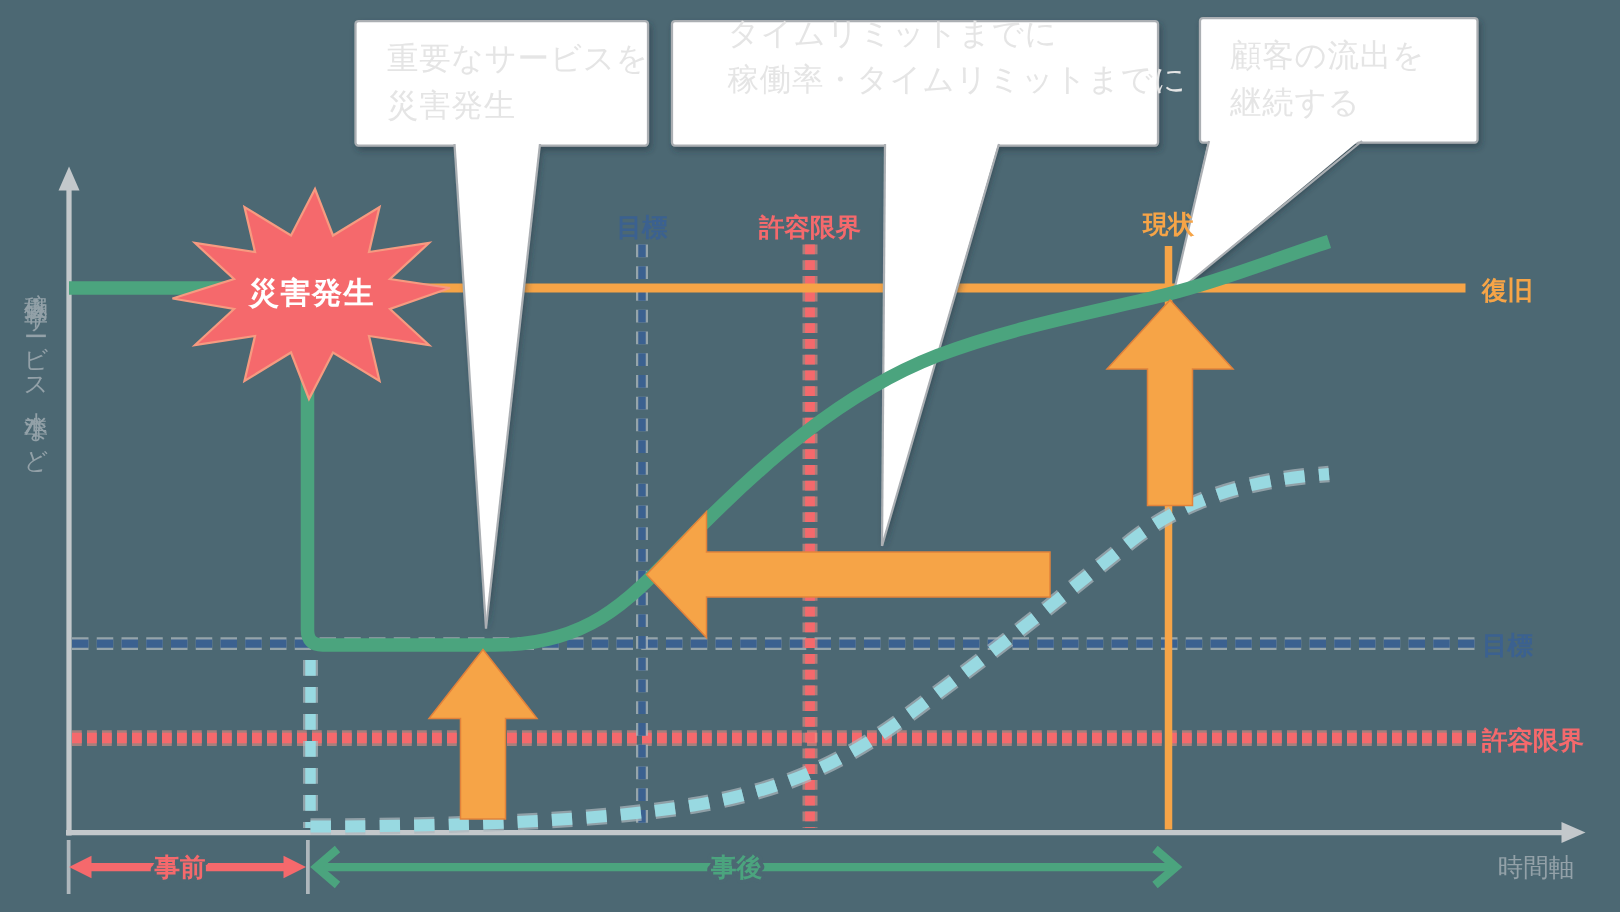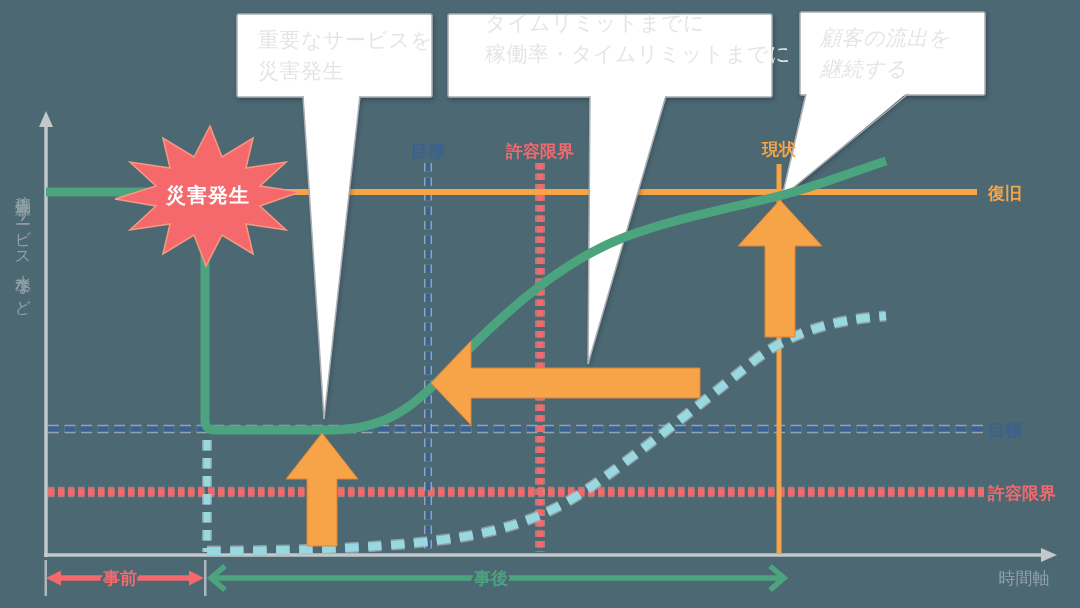--- a/index.html
+++ b/index.html
@@ -131,18 +131,18 @@
 <div class="callout-text" style="left:258px;top:24px;">
   <div>重要なサービスを</div>
   <div>災害発生</div>
 </div>
 
 <div class="callout-text" style="left:468px;top:7px;margin-left:17px;">
   <div>タイムリミットまでに</div>
   <div>稼働率・タイムリミットまでに</div>
 </div>
 
-<div class="callout-text" style="left:820px;top:22px;font-style:italic;">
+<div class="callout-text" style="left:820px;top:22px;">
   <div>顧客の流出を</div>
   <div>継続する</div>
 </div>
 
 </div>
 
 </body></html>

